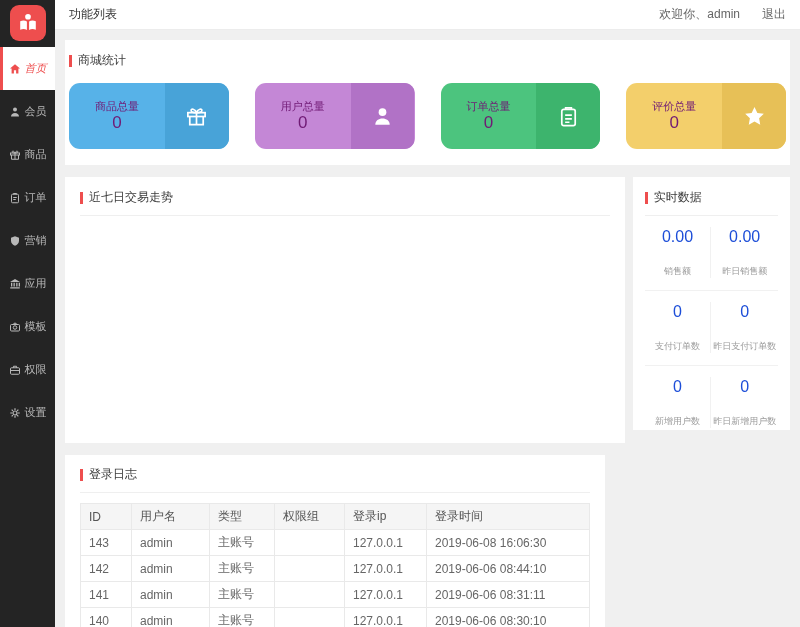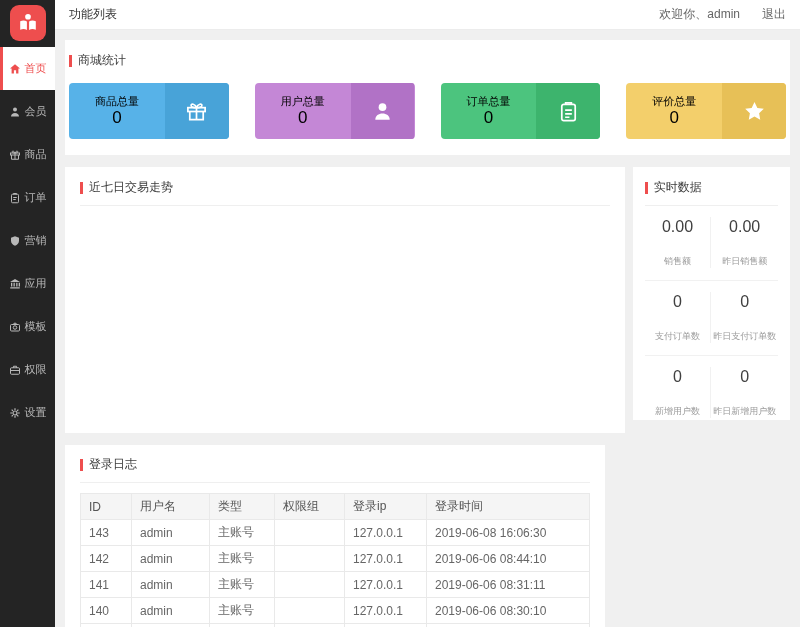--- a/index.html
+++ b/index.html
@@ -6,54 +6,54 @@
   html,body { width:800px; height:627px; overflow:hidden; background:#f0f0f0;
     font-family:"Liberation Sans","DejaVu Sans",sans-serif; font-size:12px; color:#333; }
 
   
   .sidebar { position:absolute; left:0; top:0; width:55px; height:627px; background:#242424; z-index:5; }
   .logo { width:36px; height:36px; margin:5px auto 6px; background:#ee4e4e; border-radius:9px;
     display:flex; align-items:center; justify-content:center; cursor:pointer; }
   .nav-item { height:43px; display:flex; align-items:center; justify-content:center; gap:4px;
     color:#b8b8b8; font-size:11px; cursor:pointer; }
   .nav-item svg { width:12px; height:12px; flex:none; }
-  .nav-item.active { background:#fff; color:#ee4e4e; border-left:3px solid #ee4e4e; padding-right:3px; }
+  .nav-item.active { background:#fff; color:#ee4e4e; border-left:3px solid #ee4e4e; padding-right:3px;font-style:italic; }
 
   
   .topbar { position:absolute; left:55px; top:0; right:0; height:30px; background:#fff;
     border-bottom:1px solid #ececec; display:flex; align-items:center; justify-content:space-between;
     padding:0 14px; }
   .topbar-right { display:flex; align-items:center; gap:22px; color:#666;text-align:center; }
   .logout { cursor:pointer; color:#666; }
 
   
   .main { position:absolute; left:55px; top:30px; right:0; bottom:0; padding:10px; }
   .panel { background:#fff; }
   .panel-head { display:flex; align-items:center; gap:6px; font-size:12px; color:#3c3c3c; }
   .red-bar { width:3px; height:12px; background:#ee4e4e; display:inline-block; }
   .panel-head.rule { border-bottom:1px solid #efefef; padding-bottom:9px; }
 
   
   .stats-panel { padding:12px 4px 16px; }
   .cards { display:flex; gap:26px; margin-top:14px; }
-  .card { flex:1; height:56px; border-radius:4px; display:flex; overflow:hidden; color:#000000; cursor:pointer; }
+  .card { flex:1; height:66px; border-radius:11px; display:flex; overflow:hidden; color:#701a75; cursor:pointer; }
   .card-info { width:60%; display:flex; flex-direction:column; align-items:center; justify-content:center; }
   .card-label { font-size:11px; line-height:14px; }
   .card-value { font-size:17px; line-height:20px; }
   .card-iconbox { width:40%; display:flex; align-items:center; justify-content:center; }
   .card-iconbox svg { width:23px; height:23px; }
 
   
   .mid-row { display:flex; gap:8px; margin-top:12px; align-items:flex-start; }
   .chart-panel { width:638px; height:266px; padding:12px 15px; }
   .rt-panel { width:177px; height:253px; padding:12px 12px 0; overflow:hidden; }
   .rt-row { display:grid; grid-template-columns:1fr 1fr; border-bottom:1px solid #f1f1f1; padding:11px 0 12px; }
   .rt-cell { text-align:center; }
   .rt-cell.l { border-right:1px solid #f1f1f1; }
-  .rt-value { font-size:16px; color:#404040; line-height:19px; }
+  .rt-value { font-size:16px; color:#1d4ed8; line-height:19px; }
   .rt-label { font-size:9px; color:#9a9a9a; margin-top:19px; }
 
   
   .log-panel { width:540px; margin-top:12px; padding:11px 15px 12px; }
   table { width:100%; border-collapse:collapse; margin-top:10px; font-size:12px; color:#666; table-layout:fixed; }
   th,td { border:1px solid #e9e9e9; padding:4px 8px; text-align:left; font-weight:normal;
     height:23px; overflow:hidden; white-space:nowrap; }
   th { background:#f5f5f5; color:#555;margin-top:32px; }
 </style>
 </head>

